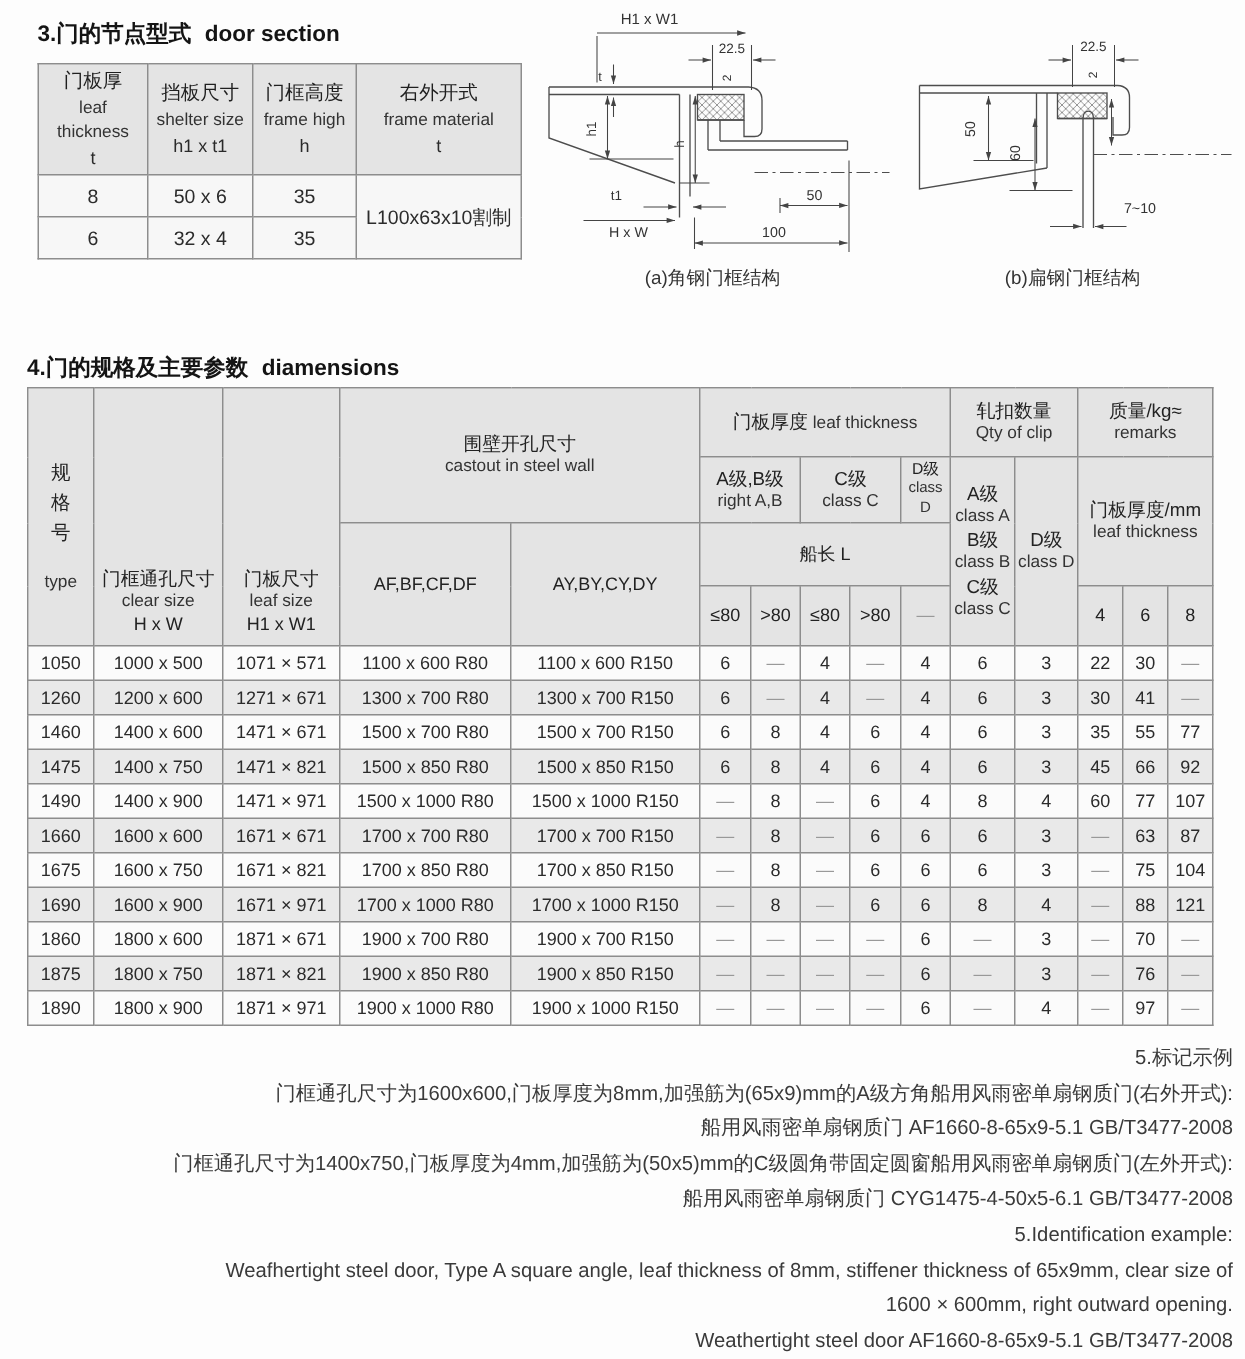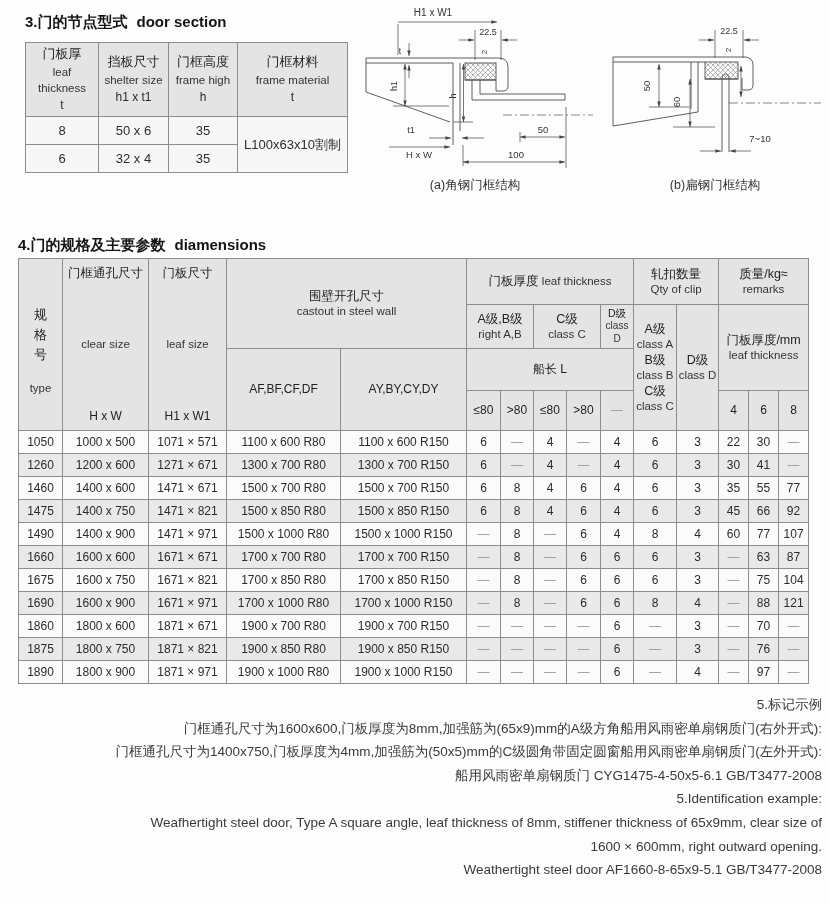--- a/index.html
+++ b/index.html
@@ -30,21 +30,21 @@
   
   #spec-table { position:absolute; left:18px; top:258px; width:790px; }
   #spec-table th { background:#e4e4e4; font-size:12px; color:#222; line-height:1.28; padding:1px; }
   #spec-table tr.r1 { height:46px; } #spec-table tr.r2 { height:44px; }
   #spec-table tr.r3 { height:42px; } #spec-table tr.r4 { height:40px; }
   #spec-table th .zh { display:block; font-size:12.5px; }
   #spec-table th .en { display:block; font-size:11.5px; color:#333; }
   #spec-table th.inline .zh, #spec-table th.inline .en { display:inline; }
   #spec-table th.sm { font-size:10px; } #spec-table th.sm .zh { font-size:10.5px; } #spec-table th.sm .en { font-size:10px; }
   th.col-head { padding:6px 2px; }
-  .stack3 { height:160px; display:flex; flex-direction:column; justify-content:space-between; align-items:center;gap:47px; }
+  .stack3 { height:160px; display:flex; flex-direction:column; justify-content:flex-end; align-items:center; }
   .vert { width:1.1em; word-break:break-all; line-height:1.55; margin:12px auto; font-size:13px; }
   #spec-table td { height:23px; font-size:12px; color:#2b2b2b; background:#fbfbfb; }
   #spec-table tbody tr:nth-child(even) td { background:#e9e9e9; }
   #spec-table td.dash, #spec-table th.dash { color:#999; }
 
   
   .notes { position:absolute; left:16px; top:693px; width:806px;text-align:right; }
   .notes p { margin:0; font-size:13.5px; line-height:23.6px; color:#3a3a3a; white-space:nowrap; }
 </style>
 </head>
@@ -74,21 +74,21 @@
           <div class="h-zh">挡板尺寸</div>
           <div class="h-en">shelter size</div>
           <div class="h-sym">h1 x t1</div>
         </th>
         <th>
           <div class="h-zh">门框高度</div>
           <div class="h-en">frame high</div>
           <div class="h-sym">h</div>
         </th>
         <th>
-          <div class="h-zh">门框材料</div>
+          <div class="h-zh">右外开式</div>
           <div class="h-en">frame material</div>
           <div class="h-sym">t</div>
         </th>
       </tr>
     </thead>
     <tbody>
       <tr>
         <td>8</td>
         <td>50 x 6</td>
         <td>35</td>
@@ -496,20 +496,21 @@
           <td class="dash">—</td>
           <td>97</td>
           <td class="dash">—</td>
         </tr>
       </tbody>
   </table>
 
   <div class="notes">
     <p>5.标记示例</p>
     <p>门框通孔尺寸为1600x600,门板厚度为8mm,加强筋为(65x9)mm的A级方角船用风雨密单扇钢质门(右外开式):</p>
+    <p>船用风雨密单扇钢质门 AF1660-8-65x9-5.1 GB/T3477-2008</p>
     <p>门框通孔尺寸为1400x750,门板厚度为4mm,加强筋为(50x5)mm的C级圆角带固定圆窗船用风雨密单扇钢质门(左外开式):</p>
     <p>船用风雨密单扇钢质门 CYG1475-4-50x5-6.1 GB/T3477-2008</p>
     <p>5.Identification example:</p>
     <p>Weafhertight steel door, Type A square angle, leaf thickness of 8mm, stiffener thickness of 65x9mm, clear size of</p>
     <p>1600 × 600mm, right outward opening.</p>
     <p>Weathertight steel door AF1660-8-65x9-5.1 GB/T3477-2008</p>
   </div>
 
 </div>
 

